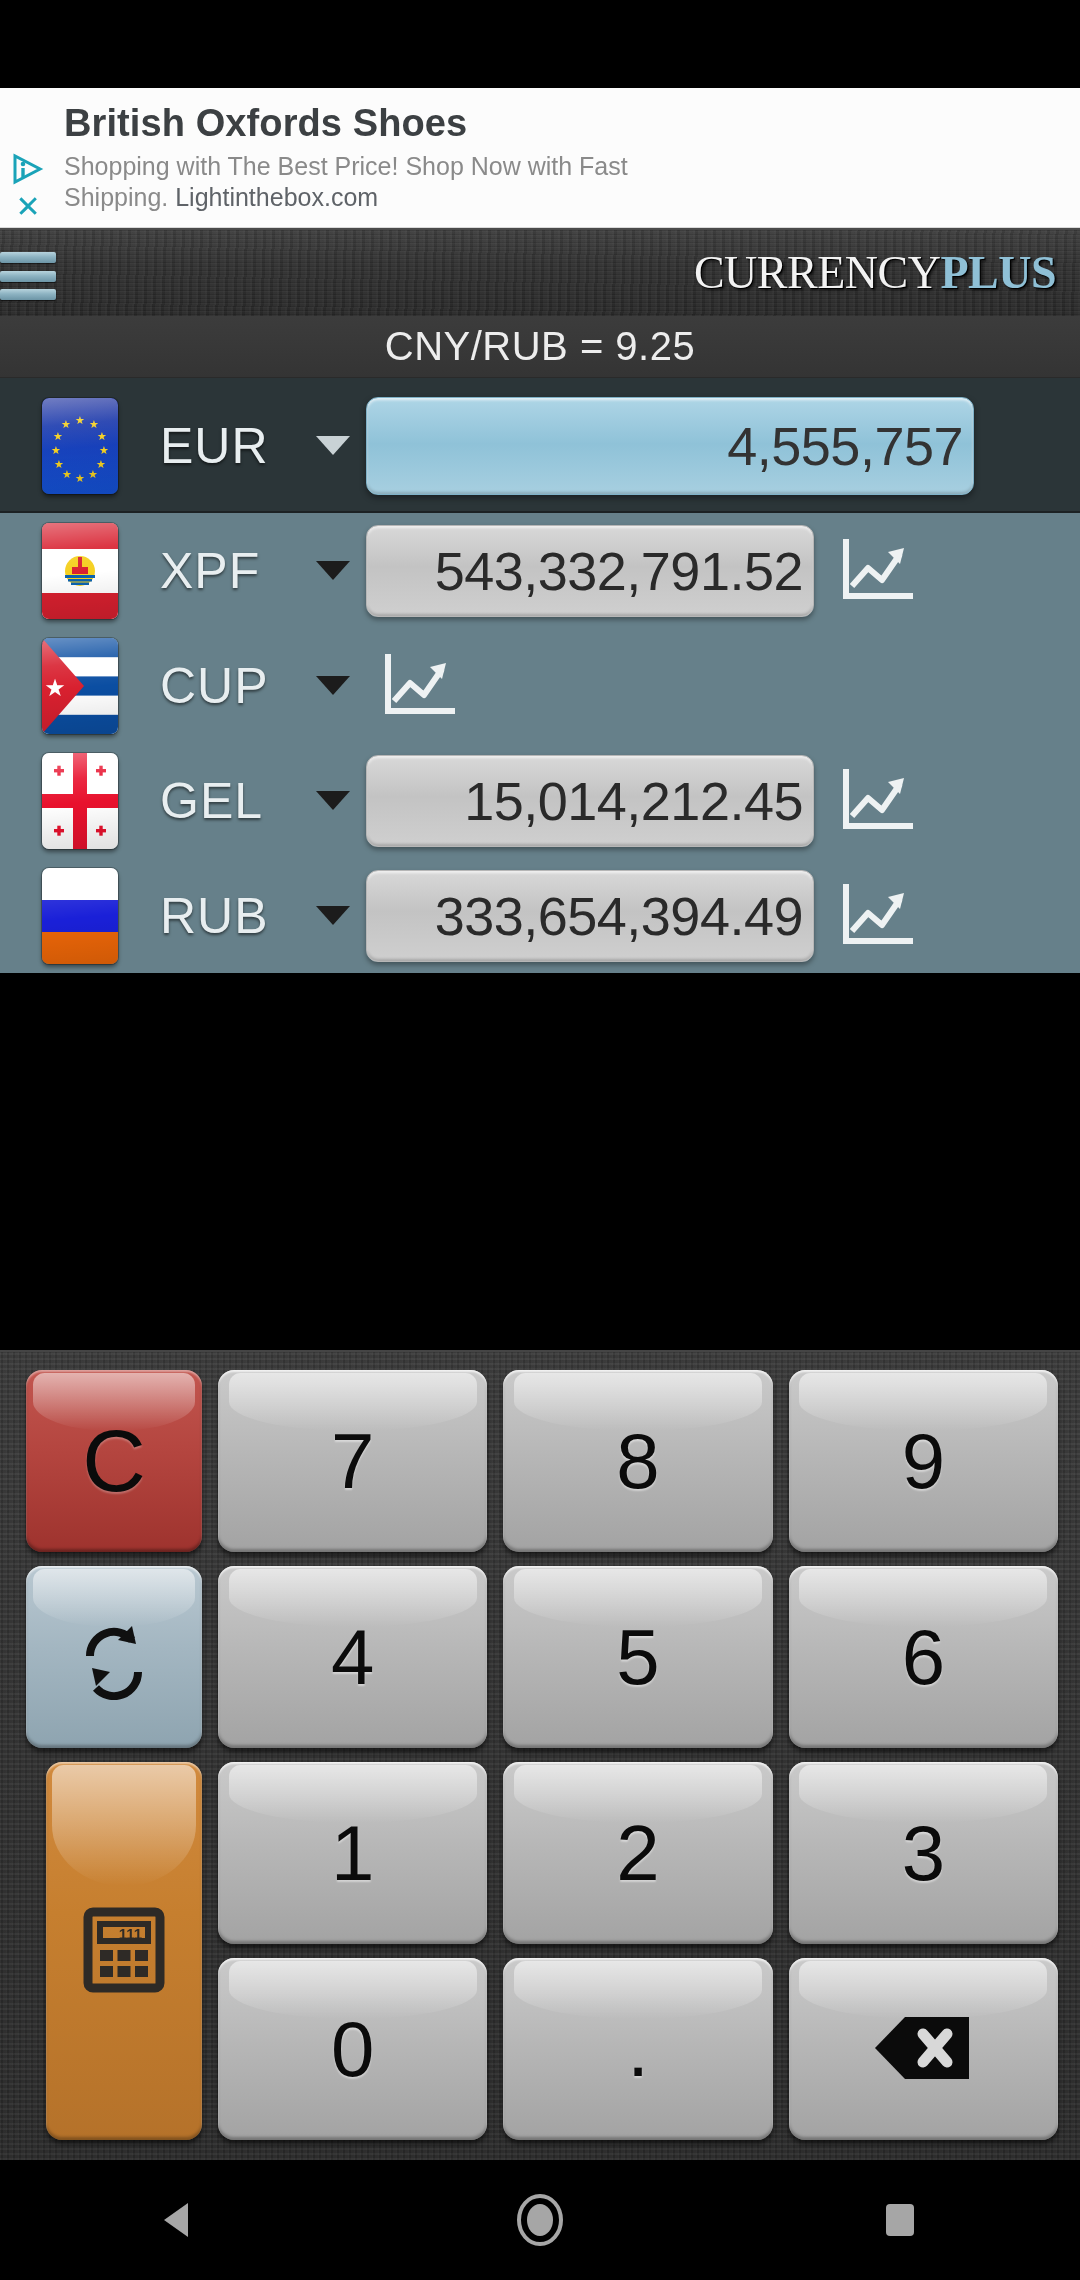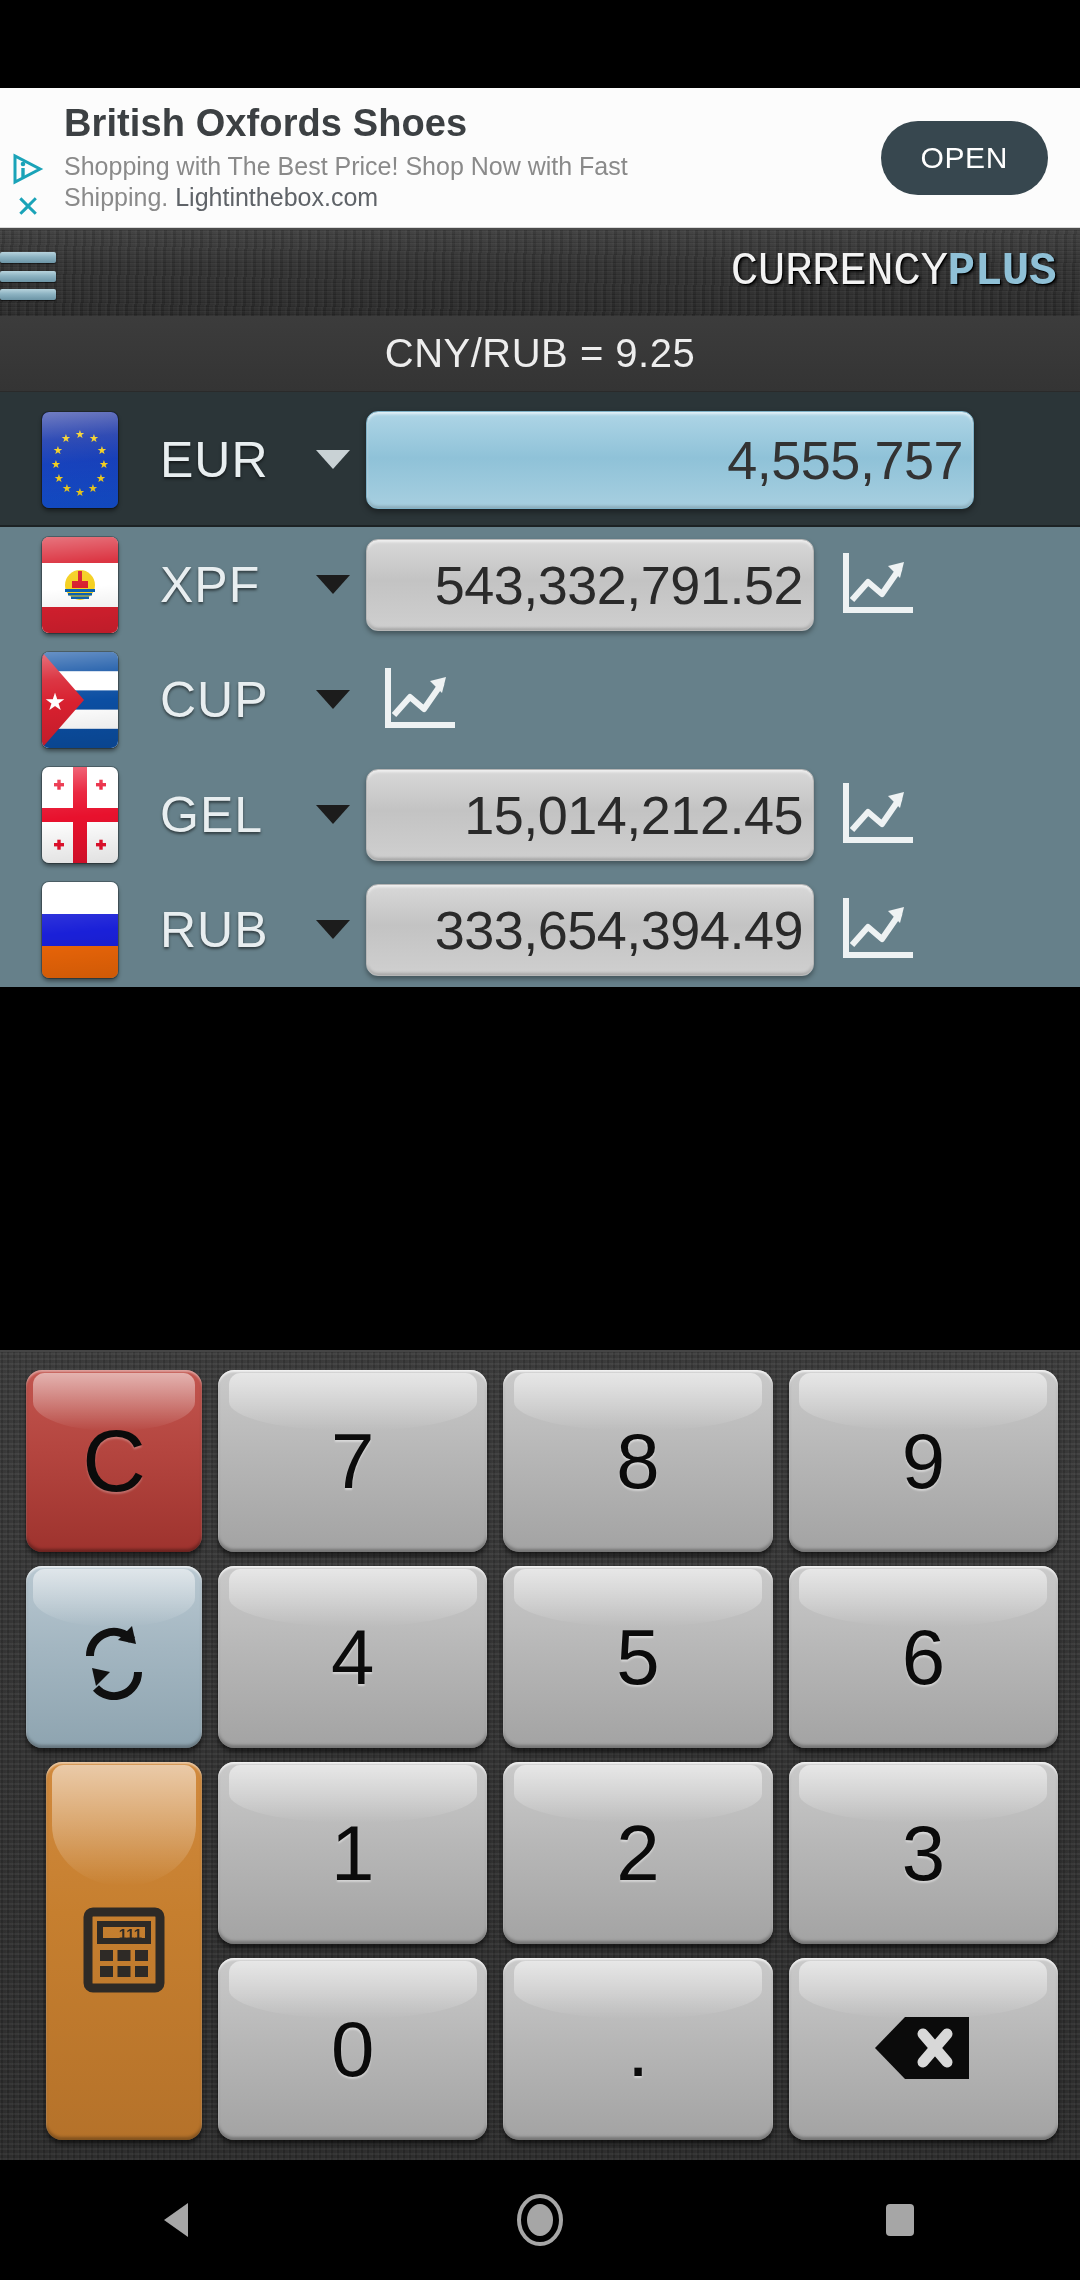--- a/index.html
+++ b/index.html
@@ -74,35 +74,35 @@
     display:flex; flex-direction:column; justify-content:space-between;
     z-index:3; cursor:pointer;
   }
   .hamburger span {
     display:block; height:11px; width:56px; border-radius:2px;
     background:linear-gradient(180deg,#b7d3dd 0%,#8db3c2 45%,#6d95a6 100%);
     box-shadow:0 1px 1px rgba(0,0,0,.6);
   }
   .brand {
     position:absolute; right:24px; top:16px; z-index:3;
-    font-family:Liberation Mono, monospace;
+    font-family:Liberation Serif, serif;
     font-size:46px; letter-spacing:-0.5px; white-space:nowrap;
   }
   .brand .c1 {
     color:#f2f2f2;
     text-shadow:1px 1px 0 #000, 2px 2px 3px rgba(0,0,0,.8);
   }
   .brand .c2 {
     color:#8fc0d6; font-weight:bold;
     text-shadow:1px 1px 0 #000, 2px 2px 3px rgba(0,0,0,.8);
   }
 
   
   .rate {
-    height:76px; background:linear-gradient(180deg,#3c3c3c,#343434);
+    height:62px; background:linear-gradient(180deg,#3c3c3c,#343434);
     color:#ededed; font-size:40px; display:flex;
     align-items:center; justify-content:center;
     letter-spacing:0.5px;
     border-bottom:1px solid #2a2a2a;
   }
 
   
   .list { background:#66808a; }
   .row {
     height:115px; display:flex; align-items:center;
@@ -271,21 +271,20 @@
       </div>
       <div class="ad-close">✕</div>
     </div>
     <div class="ad-body">
       <div class="ad-title">British Oxfords Shoes</div>
       <div class="ad-desc">
         <div>Shopping with The Best Price! Shop Now with Fast</div>
         <div><span>Shipping. </span><span class="domain">Lightinthebox.com</span></div>
       </div>
     </div>
-    <button class="ad-open">OPEN</button>
   </div>
 
   <div class="appbar">
     <div class="hamburger">
       <span></span>
       <span></span>
       <span></span>
     </div>
     <div class="brand">
       <span class="c1">CURRENCY</span><span class="c2">PLUS</span>

